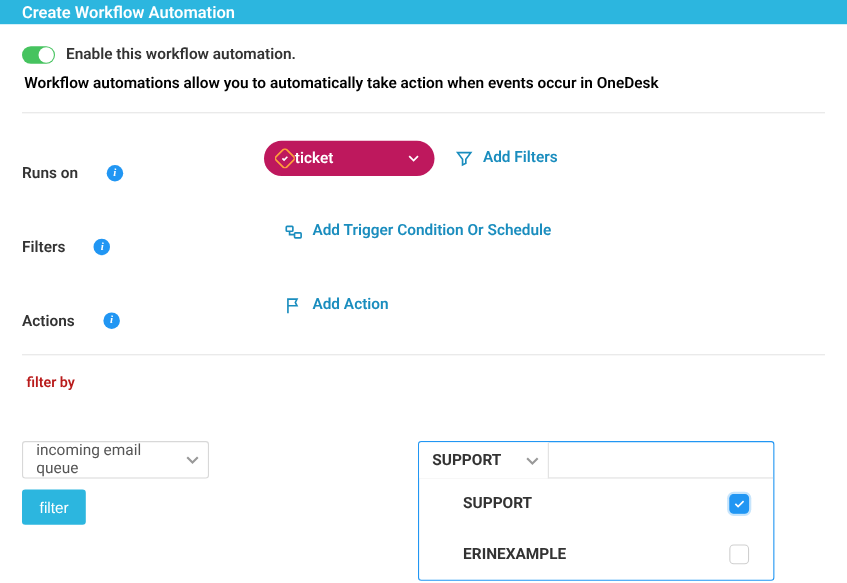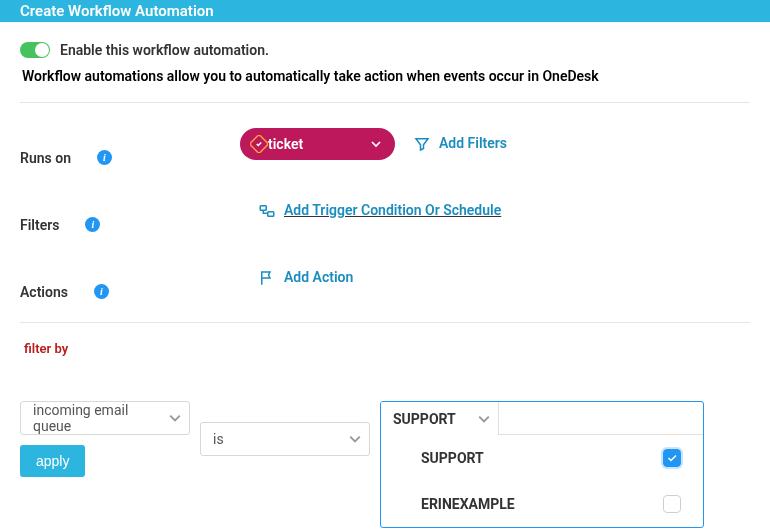--- a/index.html
+++ b/index.html
@@ -14,21 +14,21 @@
   .row { display: flex; align-items: center; margin-bottom: 22px; }
   .label-col { width: 220px; display: flex; align-items: flex-start; gap: 26px; font-weight: 600; color: #333; margin-top: 29px; }
   .info-icon { width: 15px; height: 15px; background: #2196f3; border-radius: 50%; color: #fff; font-size: 10px; font-weight: 700; display: inline-flex; align-items: center; justify-content: center; font-style: italic; font-family: Georgia, serif; }
   .controls { display: flex; align-items: center; gap: 18px; }
   .ticket-pill { background: #be185d; color: #fff; border-radius: 16px; height: 32px; padding: 0 14px 0 10px; display: inline-flex; align-items: center; gap: 0; font-weight: 600; min-width: 155px; cursor: pointer; }
   .ticket-pill .caret { margin-left: auto; }
   .ticket-icon svg { display: block; }
   .link-btn { display: inline-flex; align-items: flex-start; gap: 8px; color: #1a8dbe; font-weight: 600; cursor: pointer; }
   .link-btn .icn { width: 18px; height: 18px; display: inline-flex; align-items: center; justify-content: center; }
   .filter-by { color: #b91c1c; font-weight: 600; margin: 8px 0 10px 4px; font-size: 13px; }
-  .filter-row { display: flex; align-items: center; gap: 10px; position: relative; margin-top: 45px; }
+  .filter-row { display: flex; align-items: flex-start; gap: 10px; position: relative; margin-top: 45px; }
   .select { border: 1px solid #d8d8d8; border-radius: 3px; height: 34px; padding: 0 28px 0 12px; display: inline-flex; align-items: center; color: #555; background: #fff; position: relative; cursor: pointer; }
   .select .chev { position: absolute; right: 8px; top: 50%; transform: translateY(-50%); color: #999; }
   .w170 { width: 170px; }
   .w160 { width: 170px; }
   .w118 { width: 118px; font-weight: 700; color: #333; border: 1px solid #2196f3; }
   .apply { background: #2cb6df; color: #fff; border: none; border-radius: 3px; padding: 8px 16px; font-size: 14px; cursor: pointer; margin-top: 10px; }
   .dropdown { position: absolute; left: 360px; top: 0px; width: 324px; border: 1px solid #2196f3; border-radius: 3px; background: #fff; overflow: hidden; }
   .dropdown .dd-top { height: 33px; border-bottom: 1px solid #e0e0e0; }
   .dd-item { display: flex; align-items: center; justify-content: space-between; padding: 14px 22px 14px 40px; font-weight: 700; color: #333; cursor: pointer; }
   .cb { width: 18px; height: 18px; border-radius: 4px; border: 1px solid #cfcfcf; display: inline-flex; align-items: center; justify-content: center; background: #fff; }
@@ -87,21 +87,21 @@
         <span>Add Filters</span>
       </div>
     </div>
   </div>
 
   <div class="row">
     <div class="label-col">
       <span>Filters</span>
       <span class="info-icon">i</span>
     </div>
-    <div class="controls" style="padding-left:18px;text-decoration:underline;">
+    <div class="controls" style="padding-left:18px;">
       <div class="link-btn">
         <span class="icn">
           <svg width="18" height="18" viewBox="0 0 24 24" fill="none" stroke="#1a8dbe" stroke-width="2">
             <rect x="3" y="5" width="8" height="6" rx="1"></rect>
               <rect x="13" y="13" width="8" height="6" rx="1"></rect>
             <path d="M7 11v4h6"></path>
           </svg>
         </span>
         <span>Add Trigger Condition Or Schedule</span>
       </div>
@@ -133,30 +133,22 @@
     <div>
       <div class="select w170">
         <span>incoming email queue</span>
         <span class="chev">
           <svg width="12" height="12" viewBox="0 0 10 10">
               <path d="M1 3l4 4 4-4" fill="none" stroke="#999" stroke-width="1.6"></path>
             </svg>
         </span>
       </div>
       <div>
-        <button class="apply">apply</button>
+        <button class="apply">filter</button>
       </div>
-    </div>
-    <div class="select w160">
-      <span>is</span>
-      <span class="chev">
-        <svg width="12" height="12" viewBox="0 0 10 10">
-            <path d="M1 3l4 4 4-4" fill="none" stroke="#999" stroke-width="1.6"></path>
-          </svg>
-      </span>
     </div>
 
     <div class="dropdown">
       <div class="dd-top">
         <div class="select w118" style="border:none;border-right:1px solid #e0e0e0;height:33px;border-radius:0;">
           <span>SUPPORT</span>
           <span class="chev">
             <svg width="12" height="12" viewBox="0 0 10 10">
                 <path d="M1 3l4 4 4-4" fill="none" stroke="#999" stroke-width="1.6"></path>
               </svg>

